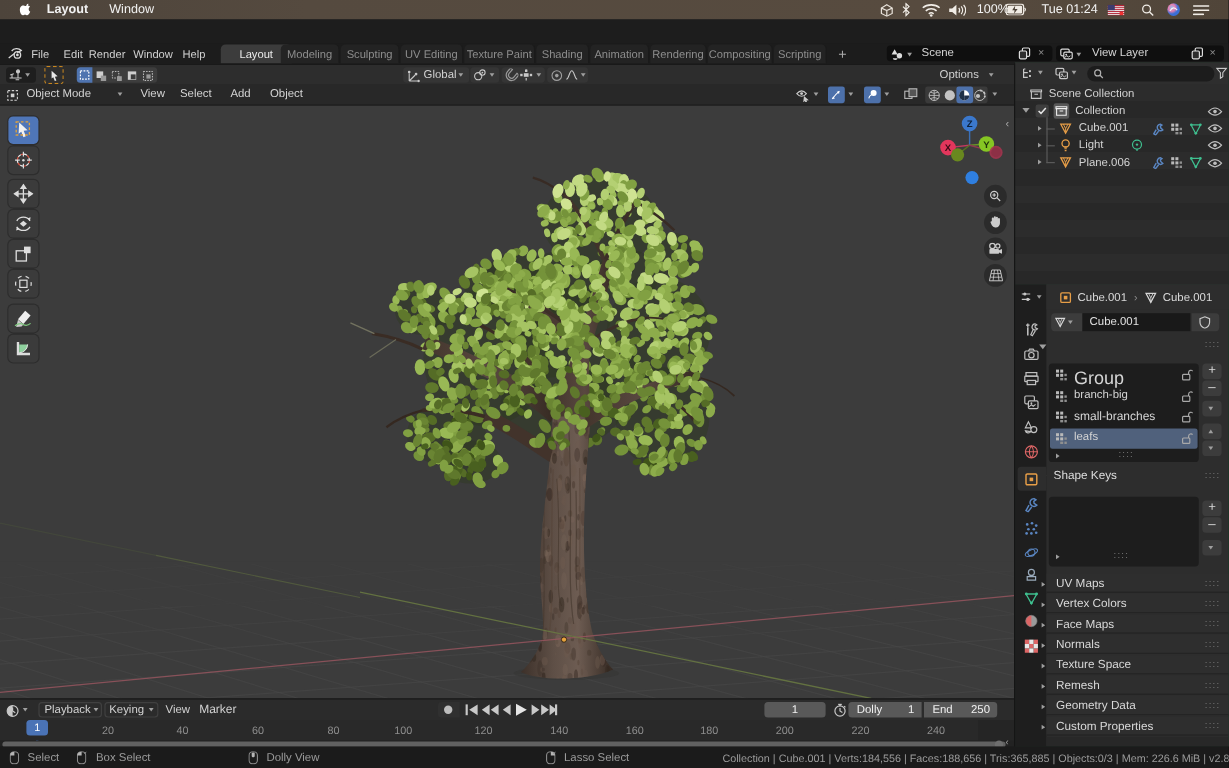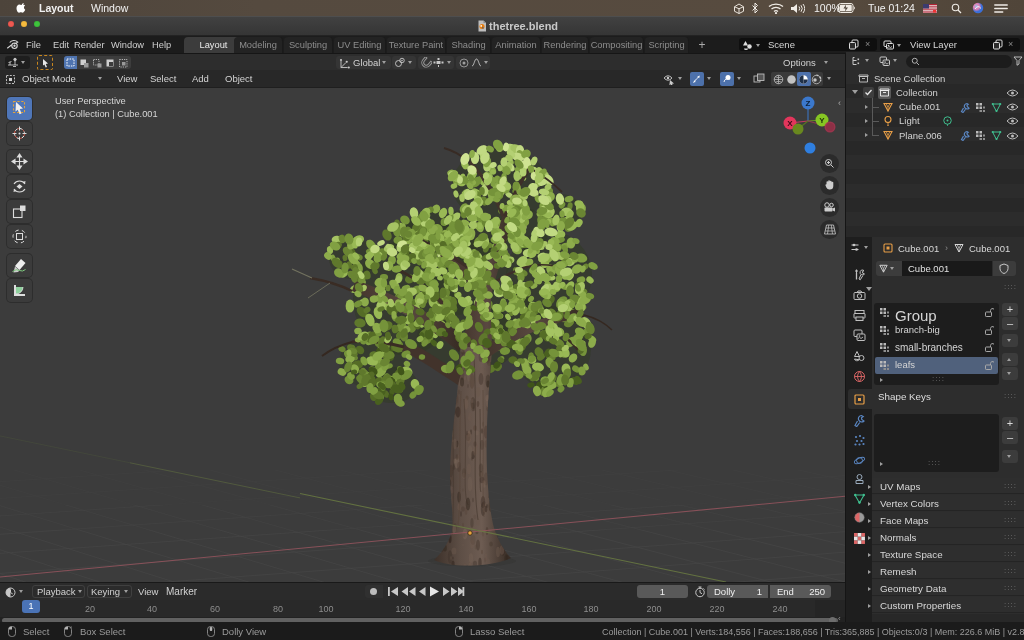--- a/index.html
+++ b/index.html
@@ -134,33 +134,20 @@
 
     <svg class="abs" style="left:994px;top:3.5px;" width="14" height="9" viewBox="0 0 28 18">
       <g stroke="#f0ece6" stroke-width="2.6" stroke-linecap="round">
         <path d="M1.5 2 h25"></path>
           <path d="M1.5 9 h25"></path>
           <path d="M1.5 16 h16"></path>
       </g>
     </svg>
   </div>
 
-  <div id="titlebar">
-    <div class="tl" style="left:8px;background:#ee5a52;box-shadow:inset 0 0 1px #b03a34;"></div>
-    <div class="tl" style="left:21px;background:#f6bc3f;box-shadow:inset 0 0 1px #c08c2a;"></div>
-    <div class="tl" style="left:34px;background:#3fc33d;box-shadow:inset 0 0 1px #2a8f2a;"></div>
-    <svg class="abs" style="left:477px;top:4px;" width="10" height="12" viewBox="0 0 20 24">
-      <path d="M3 1 h10 l5 5 v17 H3 Z" fill="#bdbdbd"></path>
-      <path d="M13 1 l5 5 h-5 Z" fill="#8a8a8a"></path>
-      <circle cx="10" cy="13" r="5" fill="#e87d0d"></circle>
-      <circle cx="8.4" cy="11.8" r="1.7" fill="#fff"></circle>
-      <path d="M10 13 l4 3-2.5 2z" fill="#3c5a78"></path>
-    </svg>
-    <div id="title">thetree.blend</div>
-  </div>
 
   <div id="topbar">
 
     <svg class="abs" style="left:6px;top:3px;" width="14" height="11" viewBox="0 0 28 22">
       <g stroke="#d8d8d8" stroke-width="2.2" fill="none">
         <circle cx="17" cy="13.5" r="5.4"></circle>
         <path d="M2.5 18.5 L11.5 11.5"></path>
         <path d="M7.5 7 C11 2 19 1.5 23.5 6.2 C21 8 18.5 9 16.5 9.6"></path>
       </g>
       <circle cx="17" cy="13.5" r="2.3" fill="#d8d8d8"></circle>
@@ -2156,21 +2143,20 @@
           <ellipse cx="538" cy="234" rx="2.9" ry="4.0" fill="#6a8533" transform="rotate(61 538 234)"></ellipse>
           <ellipse cx="512" cy="143" rx="3.6" ry="5.3" fill="#99b955" transform="rotate(47 512 143)"></ellipse>
           <ellipse cx="561" cy="195" rx="3.5" ry="5.0" fill="#8dac4b" transform="rotate(-68 561 195)"></ellipse>
         </g>
         <path d="M0 507 L845 426.3" stroke="#9b5660" stroke-width="1.1" fill="none" opacity="0.8"></path>
         <path d="M0 365.9 L130 392.8" stroke="#535f3a" stroke-width="1" fill="none" opacity="0.3"></path>
         <path d="M130 392.8 L300 427.9" stroke="#5f6c40" stroke-width="1" fill="none" opacity="0.6"></path>
         <path d="M300 423.5 L726 512" stroke="#6a7a42" stroke-width="1.1" fill="none" opacity="0.85"></path>
         <circle cx="470" cy="463" r="2.2" fill="#e8a33d" stroke="#241c10" stroke-width="0.7"></circle>
       </svg>
-    <div id="vptext">User Perspective<br>(1) Collection | Cube.001</div>
 
     <div class="tbtn active" style="top:27px;">
       <svg class="abs" style="left:5px;top:3px;" width="15" height="16" viewBox="0 0 30 32">
         <path d="M8 4 L22 17 L15.5 18 L19 27 L15 28.7 L11.5 19.5 L7 23 Z" fill="#f0f0f0"></path>
         <rect x="3" y="3" width="22" height="22" fill="none" stroke="#e2a33c" stroke-width="2.2" stroke-dasharray="4.4 3.4"></rect>
       </svg>
     </div>
     <div class="tbtn" style="top:52px;">
       <svg class="abs" style="left:4px;top:3px;" width="17" height="17" viewBox="0 0 34 34">
         <circle cx="17" cy="17" r="10" fill="none" stroke="#d54" stroke-width="2" stroke-dasharray="5.2 5.2"></circle>
@@ -2316,21 +2302,21 @@
     <div class="abs" style="left:770px;top:2px;width:61px;height:13px;background:#595959;border-radius:0 3px 3px 0;color:#f0f0f0;font-size:9.5px;">
       <span class="abs" style="left:7px;top:1px;">End</span>
         <span class="abs" style="right:6px;top:1px;">250</span>
     </div>
 
     <div id="ruler">
       <span class="num" style="left:90px;">20</span>
         <span class="num" style="left:152px;">40</span>
       <span class="num" style="left:215px;">60</span>
         <span class="num" style="left:278px;">80</span>
-      <span class="num" style="left:326px;text-align:center;">100</span>
+      <span class="num" style="left:336px;text-align:center;">100</span>
         <span class="num" style="left:403px;">120</span>
       <span class="num" style="left:466px;">140</span>
         <span class="num" style="left:529px;">160</span>
       <span class="num" style="left:591px;">180</span>
         <span class="num" style="left:654px;">200</span>
       <span class="num" style="left:717px;">220</span>
         <span class="num" style="left:780px;">240</span>
       <div class="abs" style="left:30px;top:17px;width:1.5px;height:6px;background:#4a72b8;"></div>
       <div class="abs" style="left:22px;top:0px;width:18px;height:13px;background:#4a73b6;border-radius:3px;color:#fff;font-size:9px;text-align:center;line-height:13px;">1</div>
     </div>

